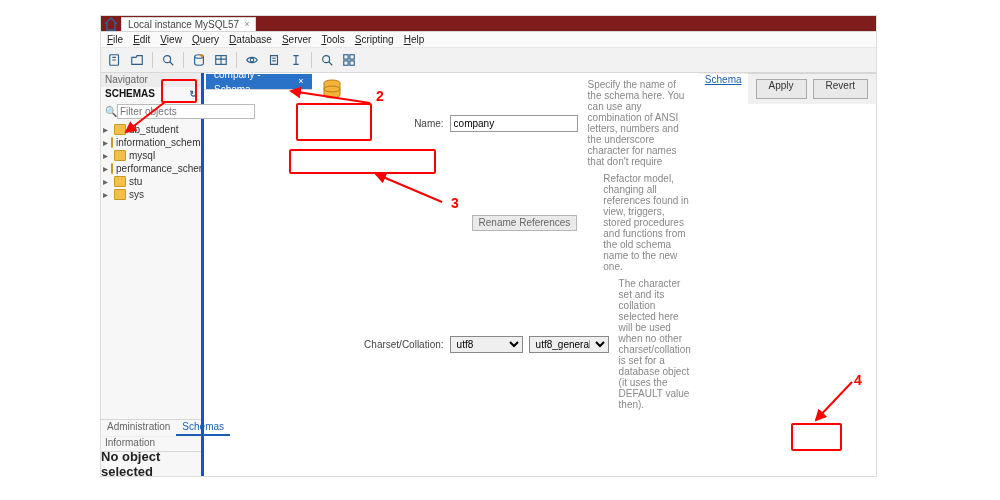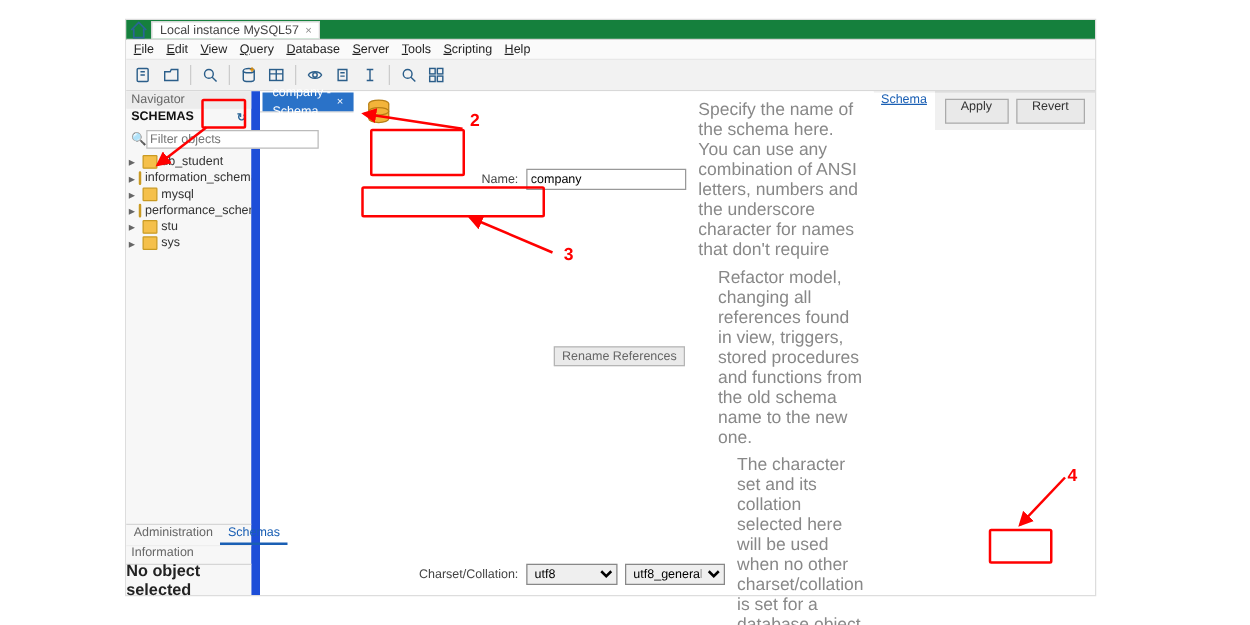--- a/index.html
+++ b/index.html
@@ -1,34 +1,34 @@
 <!DOCTYPE html>
 <html><head>
 <meta charset="utf-8">
 <style>
 html,body{margin:0;padding:0;font-family:Tahoma,Arial,sans-serif;font-size:11px;background:#fff;}
 .canvas{position:relative;width:1000px;height:500px;margin:0 auto;background:#fff;padding-top:15px;padding-left:100px;box-sizing:border-box;}
 .app{width:775px;height:460px;border:1px solid #ddd;background:#fff;display:flex;flex-direction:column;}
 
-.tabbar{height:15px;background:#15803d;border-bottom:1px solid #d6d6d6;display:flex;align-items:center;padding-left:2px;}
+.tabbar{height:15px;background:#7f1d1d;border-bottom:1px solid #d6d6d6;display:flex;align-items:center;padding-left:2px;}
 .home-ico{display:inline-flex;align-items:center;justify-content:center;width:16px;height:13px;color:#2a6496;}
 .app-tab{height:13px;line-height:13px;padding:0 6px;margin-left:2px;border:1px solid #d6d6d6;border-bottom:none;background:#fff;font-size:10px;color:#444;display:flex;align-items:center;}
 .app-tab .x{margin-left:5px;color:#888;font-size:9px;}
 
 .menubar{height:15px;background:#fafafa;border-bottom:1px solid #e8e8e8;display:flex;align-items:center;gap:10px;padding-left:6px;font-size:10px;color:#222;}
 .menubar span{cursor:default;}
 .menubar span::first-letter{text-decoration:underline;}
 
 .toolbar{height:24px;background:#f2f2f2;border-bottom:1px solid #d8d8d8;display:flex;align-items:center;padding-left:4px;gap:2px;}
 .toolbar .tb{width:18px;height:18px;border:1px solid transparent;display:flex;align-items:center;justify-content:center;color:#346;border-radius:2px;}
 .toolbar .sep{width:1px;height:16px;background:#ccc;margin:0 3px;}
 .tb svg{width:14px;height:14px;stroke:#2b5e8a;fill:none;stroke-width:1.3;}
 
 .body{flex:1;display:flex;min-height:0;}
-.sidebar{width:100px;background:#f7f7f7;border-right:7px solid #1d4ed8;display:flex;flex-direction:column;}
+.sidebar{width:100px;background:#f7f7f7;border-right:3px solid #1d4ed8;display:flex;flex-direction:column;}
 .nav-title{height:14px;line-height:14px;font-size:10px;color:#666;background:#ececec;padding:0 4px;}
 .schemas-hd{height:14px;line-height:14px;font-size:10px;font-weight:bold;padding:0 4px;color:#111;display:flex;justify-content:space-between;align-items:center;}
 .schemas-hd .ref{color:#2a6496;font-size:9px;}
 .filter{height:16px;margin:2px 4px;display:flex;align-items:center;}
 .filter .mag{width:12px;color:#888;font-size:10px;}
 .filter input{flex:1;height:13px;border:1px solid #bbb;font-size:10px;padding:0 2px;color:#888;}
 .tree{flex:1;padding:2px;font-size:10px;color:#333;overflow:hidden;}
 .tree .node{display:flex;align-items:center;gap:3px;height:13px;}
 .tree .tw{width:8px;color:#666;}
 .tree .db{width:10px;height:9px;background:#f5c04a;border:1px solid #c99a22;border-radius:1px;}
@@ -43,21 +43,21 @@
 .doc-tab .t{background:#2a72c8;color:#fff;font-size:10px;height:15px;line-height:15px;padding:0 8px;display:flex;align-items:center;gap:4px;}
 .doc-tab .t .x{font-size:9px;}
 .form-area{flex:1;background:#fff;padding:6px 8px 0 8px;position:relative;}
 .form-row{display:flex;align-items:center;margin-bottom:6px;font-size:10px;color:#444;}
 .form-row .lbl{width:88px;text-align:right;padding-right:6px;}
 .form-row input.txt{width:120px;height:15px;border:1px solid #999;font-size:10px;padding:0 3px;}
 .form-row .rn{margin-left:6px;height:16px;border:1px solid #b5b5b5;background:#eaeaea;font-size:10px;padding:0 6px;color:#666;}
 .form-row select{height:17px;border:1px solid #888;font-size:10px;padding:0 2px;}
 .form-row select.charset{width:73px;margin-right:6px;}
 .form-row select.coll{width:80px;}
-.hint{flex:1;font-size:14px;color:#888;padding-left:10px;}
+.hint{flex:1;font-size:10px;color:#888;padding-left:10px;}
 .schema-ico{position:absolute;left:8px;top:4px;width:24px;height:24px;}
 .schema-ico svg{width:24px;height:24px;}
 .bottom-bar{height:30px;background:#f0f0f0;border-top:1px solid #d6d6d6;display:flex;align-items:center;justify-content:flex-end;padding:0 8px;gap:6px;}
 .bottom-bar .btn{height:18px;padding:0 12px;border:1px solid #aaa;background:#e9e9e9;font-size:10px;color:#333;display:flex;}
 .schema-tab{height:16px;border-top:1px solid #eee;font-size:10px;color:#1a5fb4;padding:0 6px;display:flex;align-items:flex-start;text-decoration:underline;}
 
 .redbox{position:absolute;border:2px solid red;border-radius:2px;pointer-events:none;}
 .redlbl{position:absolute;color:red;font-size:14px;font-weight:bold;pointer-events:none;}
 .arrow{position:absolute;pointer-events:none;}
 .arrow svg{overflow:visible;}

